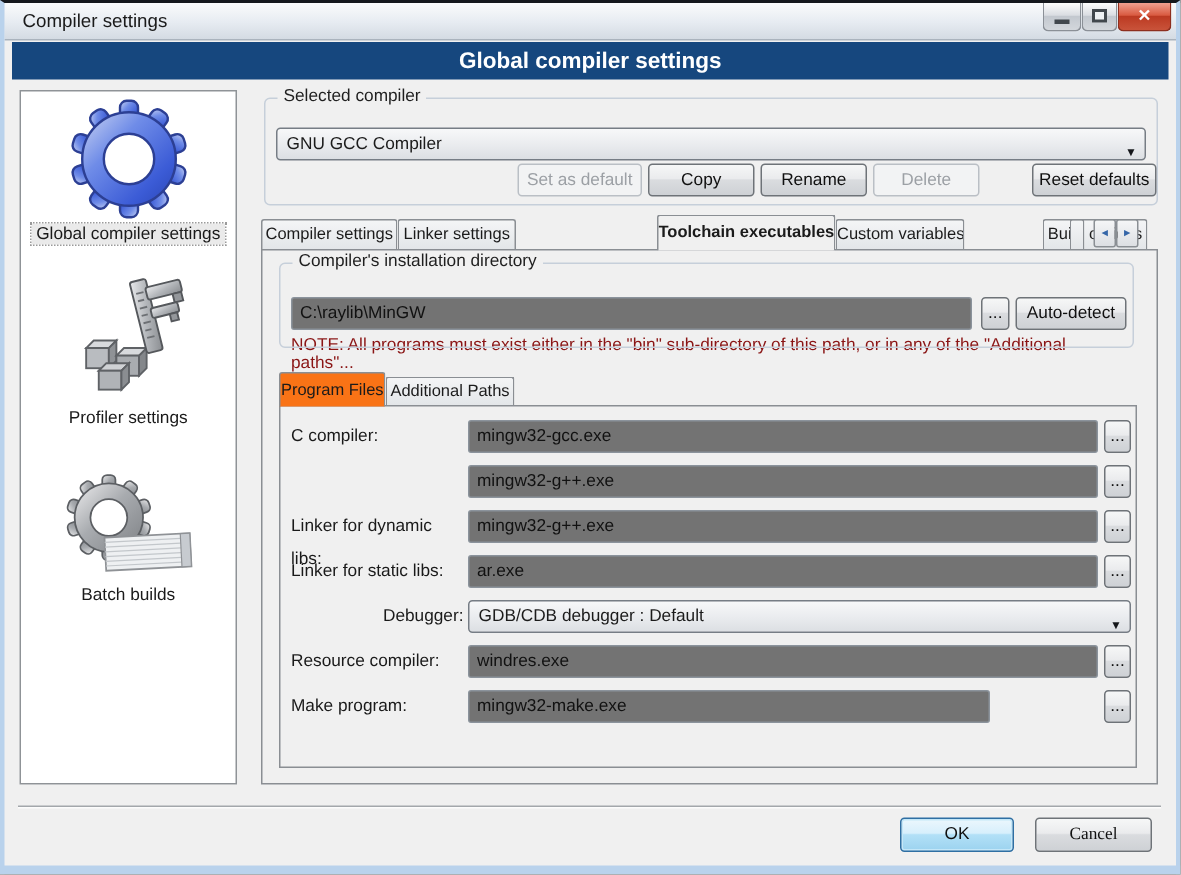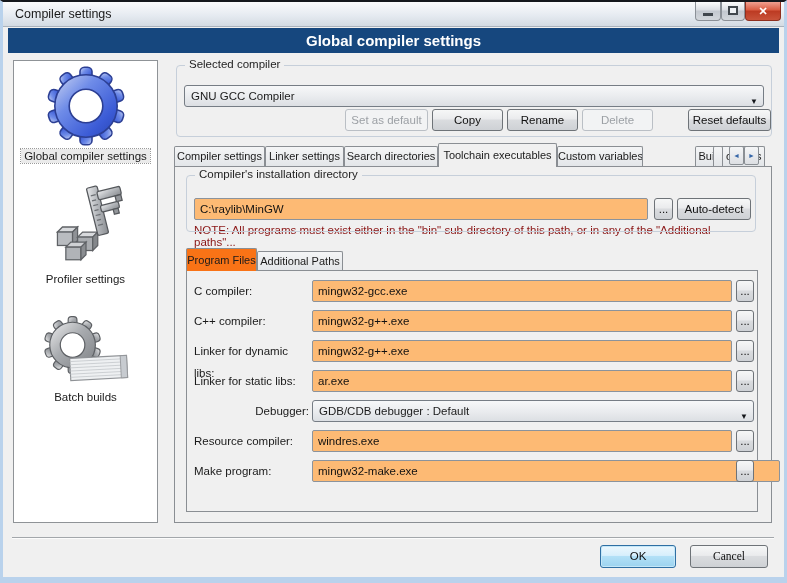--- a/index.html
+++ b/index.html
@@ -43,21 +43,21 @@
   .sidebar { position:absolute; left:13px; top:60px; width:145px; height:463px; background:#ffffff; border:1px solid #8f9397; }
   .side-icon { position:absolute; left:50%; transform:translateX(-50%); }
   .side-label { position:absolute; left:0; right:0; text-align:center; font-size:11.5px; color:#1a1a1a; }
   .side-label span { padding:1px 3px; }
   .side-label.selected span { background:#eaeaea; outline:1px dotted #9a9a9a; }
   
   .groupbox { position:absolute; border:1px solid #c6cfda; border-radius:4px; }
   .legend { position:absolute; top:-8px; left:8px; background:#f0f0f0; padding:0 4px; color:#1f1f1f; }
   
   .textbox {
-    position:absolute; height:22px; background:#fdba74; border:1px solid #8b939c; border-radius:2px;
+    position:absolute; height:22px; background:#737373; border:1px solid #8b939c; border-radius:2px;
     font-family:"Liberation Sans", sans-serif; font-size:11.5px; color:#111; padding:0 5px;
   }
   .combo {
     position:absolute; height:22px; border:1px solid #767d85; border-radius:3px;
     background:linear-gradient(#f7f8f9, #e9ebee 55%, #dcdfe3);
     line-height:20px; padding:0 20px 0 6px; overflow:hidden; white-space:nowrap;
   }
   .combo .arrow { position:absolute; right:5px; top:6px; font-size:8px; color:#14161a; }
   .btn {
     position:absolute; height:22px; border:1px solid #6e7378; border-radius:3px;
@@ -214,22 +214,21 @@
     <span class="arrow">▼</span>
   </div>
   <div class="btn disabled" style="left:345px;top:109px;width:83px;">Set as default</div>
   <div class="btn" style="left:432px;top:109px;width:71px;">Copy</div>
   <div class="btn" style="left:507px;top:109px;width:71px;">Rename</div>
   <div class="btn disabled" style="left:582px;top:109px;width:71px;">Delete</div>
   <div class="btn" style="left:688px;top:109px;width:83px;">Reset defaults</div>
 
   <div class="tab" style="left:174px;width:91px;">Compiler settings</div>
   <div class="tab" style="left:265px;width:79px;">Linker settings</div>
-  <div class="tab" style="left:344px;width:94px;">Search directories</div>
-  <div class="tab selected" style="left:438px;width:119px;">Toolchain executables</div>
+  <div class="tab selected" style="left:438px;width:119px;font-weight:bold;">Toolchain executables</div>
   <div class="tab" style="left:557px;width:86px;">Custom variables</div>
   <div class="tab" style="left:669px;width:70px;margin-left:26px;">Build options</div>
   <div class="tab" style="left:713px;width:10px;"></div>
   <div class="tabscroll" style="left:729px;"><span>◄</span></div>
   <div class="tabscroll" style="left:744px;"><span>►</span></div>
 
   <div class="tabpanel"></div>
 
   <div class="groupbox z6" style="left:186px;top:175px;width:570px;height:57px;">
     <span class="legend">Compiler's installation directory</span>
@@ -240,21 +239,20 @@
   <div class="note">NOTE: All programs must exist either in the "bin" sub-directory of this path, or in any of the "Additional paths"...</div>
 
   <div class="subtab selected" style="left:186px;top:248px;width:71px;">Program Files</div>
   <div class="subtab" style="left:257px;top:251px;width:86px;">Additional Paths</div>
   <div class="subpanel"></div>
 
   <div class="fieldlabel" style="top:280px;">C compiler:</div>
   <input class="textbox z6" style="left: 312px; top: 280px; width: 420px;" value="mingw32-gcc.exe">
   <div class="btn z6" style="left:736px;top:280px;width:18px;">...</div>
 
-  <div class="fieldlabel" style="top:310px;">C++ compiler:</div>
   <input class="textbox z6" style="left: 312px; top: 310px; width: 420px;" value="mingw32-g++.exe">
   <div class="btn z6" style="left:736px;top:310px;width:18px;">...</div>
 
   <div class="fieldlabel" style="top:340px;">Linker for dynamic libs:</div>
   <input class="textbox z6" style="left: 312px; top: 340px; width: 420px;" value="mingw32-g++.exe">
   <div class="btn z6" style="left:736px;top:340px;width:18px;">...</div>
 
   <div class="fieldlabel" style="top:370px;">Linker for static libs:</div>
   <input class="textbox z6" style="left: 312px; top: 370px; width: 420px;" value="ar.exe">
   <div class="btn z6" style="left:736px;top:370px;width:18px;">...</div>
@@ -263,21 +261,21 @@
   <div class="combo z6" style="left:312px;top:400px;width:442px;">
     <span>GDB/CDB debugger : Default</span>
     <span class="arrow">▼</span>
   </div>
 
   <div class="fieldlabel" style="top:430px;">Resource compiler:</div>
   <input class="textbox z6" style="left: 312px; top: 430px; width: 420px;" value="windres.exe">
   <div class="btn z6" style="left:736px;top:430px;width:18px;">...</div>
 
   <div class="fieldlabel" style="top:460px;">Make program:</div>
-  <input class="textbox z6" style="left: 312px; top: 460px; width: 468px;" value="mingw32-make.exe">
+  <input class="textbox z6" style="left: 312px; top: 460px; width: 348px;" value="mingw32-make.exe">
   <div class="btn z6" style="left:736px;top:460px;width:18px;">...</div>
 
   <div class="footer-line"></div>
   <div class="btn ok" style="left:600px;top:545px;width:76px;height:23px;line-height:21px;">OK</div>
   <div class="btn" style="left:690px;top:545px;width:78px;height:23px;line-height:21px;font-family:Liberation Serif, serif;">Cancel</div>
 
   <div class="frame"></div>
 </div>
 
 </body></html>

